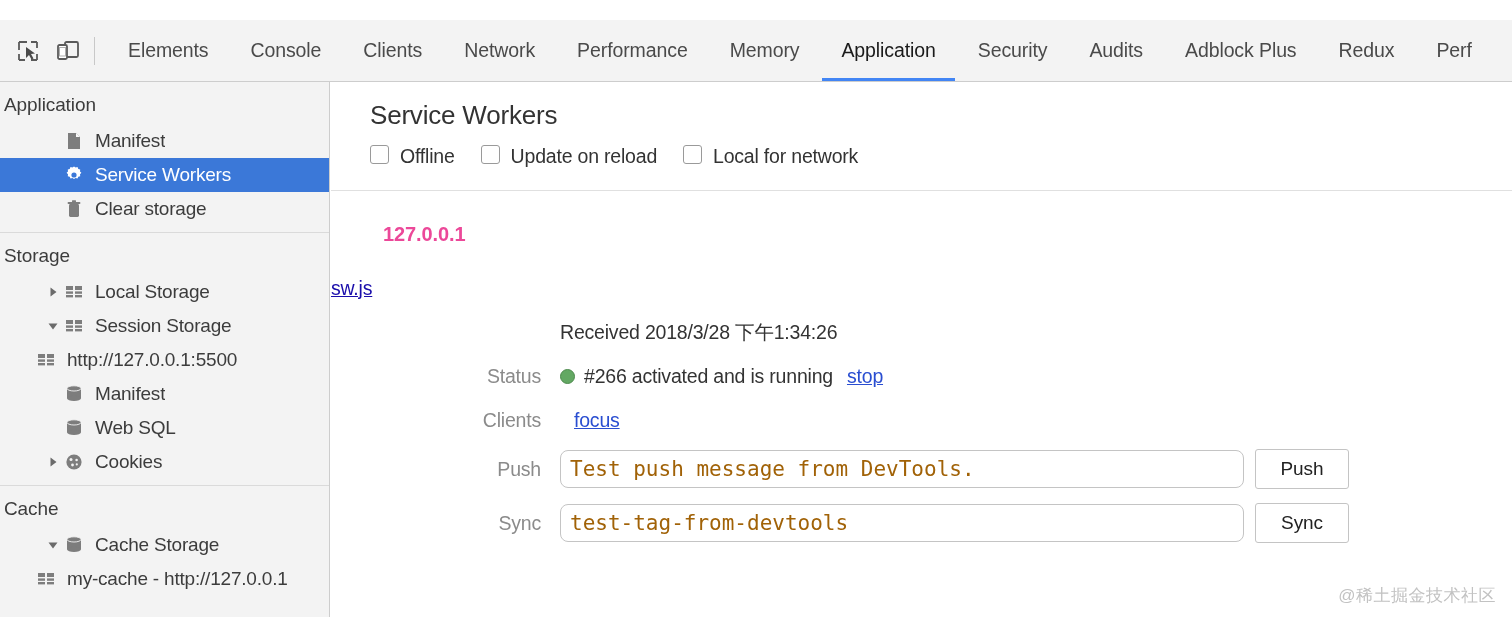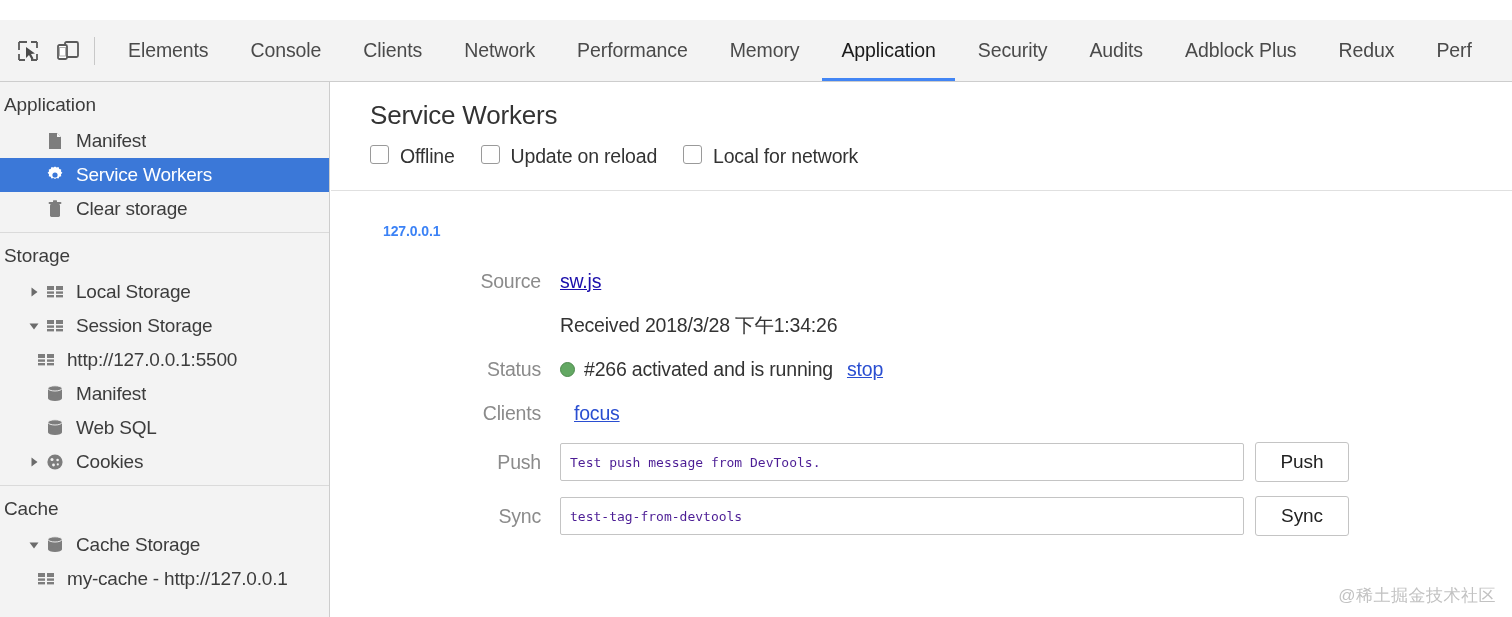--- a/index.html
+++ b/index.html
@@ -120,21 +120,21 @@
   .sb-item .tri {
     width: 16px;
     flex: 0 0 auto;
     margin-left: -18px;
     margin-right: 2px;
     display: flex;
     align-items: center;
     justify-content: center;
     cursor: pointer;
   }
-  .sb-item.indent1 { padding-left: 44px; }
+  .sb-item.indent1 { padding-left: 63px; }
   .sb-item.indent2 { padding-left: 35px; }
   .sb-label { overflow: hidden; }
 
   
   .main {
     position: absolute;
     top: 62px; left: 331px;
     width: 1181px;
     height: 555px;
     background: #ffffff;
@@ -168,23 +168,23 @@
     background: #ffffff;
     margin-right: 11px;
     flex: 0 0 auto;
   }
   .main-divider {
     height: 1px;
     background: #e0e0e0;
     margin-top: 22px;
   }
   .sw-origin {
-    font-size: 14px;
+    font-size: 20px;
     font-weight: bold;
-    color: #3b82f6;
+    color: #ec4899;
     padding: 32px 0 0 52px;
     letter-spacing: -0.1px;
   }
 
   .rows {
     padding-top: 20px;
   }
   .row {
     display: flex;
     align-items: center;
@@ -226,25 +226,25 @@
 
   .field-row {
     display: flex;
     align-items: center;
     min-height: 54px;
   }
   .text-input {
     width: 684px;
     height: 38px;
     border: 1px solid #c4c4c4;
-    border-radius: 2px;
+    border-radius: 8px;
     background: #ffffff;
     font-family: "DejaVu Sans Mono", monospace;
-    font-size: 13px;
-    color: #4c1d95;
+    font-size: 21px;
+    color: #a16207;
     padding: 0 9px;
     outline: none;
   }
   .act-btn {
     margin-left: 11px;
     min-width: 94px;
     height: 40px;
     border: 1px solid #c4c4c4;
     border-radius: 3px;
     background: #ffffff;
@@ -495,21 +495,20 @@
         </label>
       </div>
 
     <div class="main-divider"></div>
 
     <div class="sw-origin">127.0.0.1</div>
 
     <div class="rows">
 
       <div class="row">
-        <div class="row-label">Source</div>
         <div class="row-value">
           <span class="link">sw.js</span>
         </div>
       </div>
 
       <div class="row">
         <div class="row-label"></div>
         <div class="row-value">Received 2018/3/28 下午1:34:26</div>
       </div>
 

